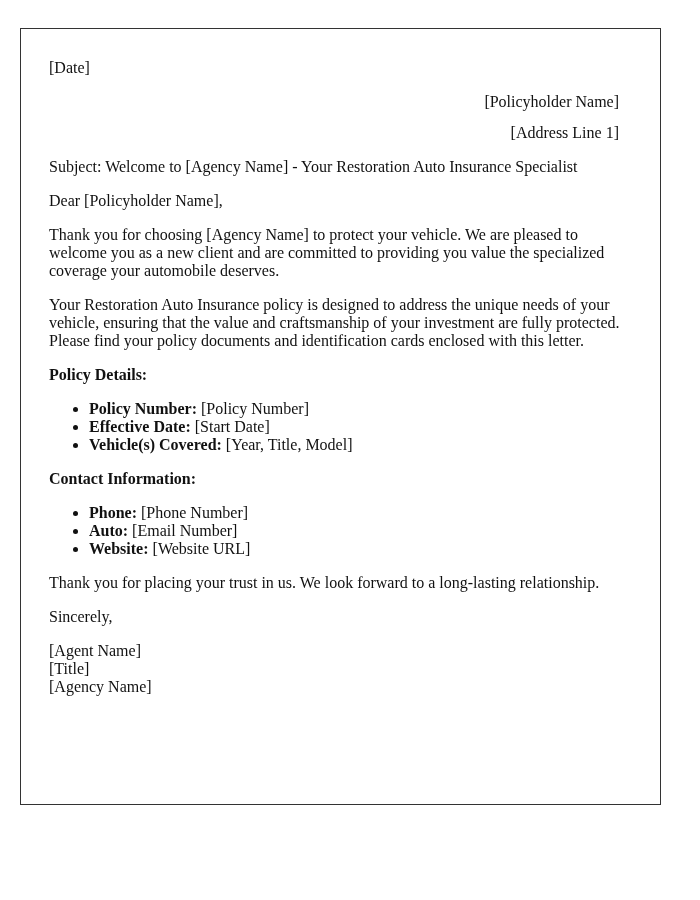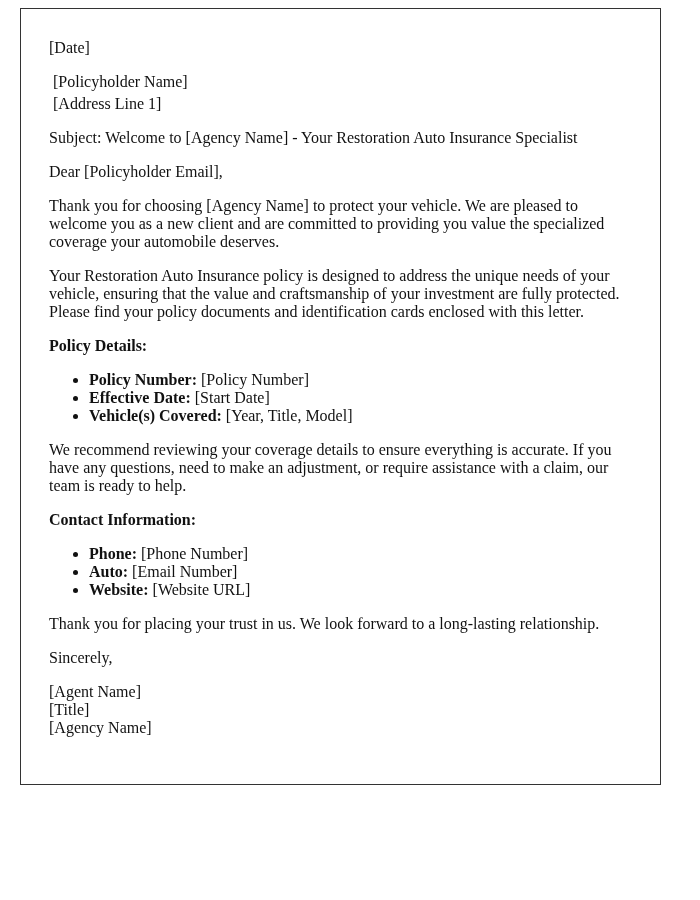--- a/index.html
+++ b/index.html
@@ -12,34 +12,34 @@
       height: 900px;
       position: relative;
       font-family: "Liberation Serif", "DejaVu Serif", serif;
       font-size: 16px;
       line-height: 18px;
       color: #111111;
     }
     .letter {
       position: absolute;
       left: 20px;
-      top: 8px;
+      top: 28px;
       width: 639px;
       height: 775px;
       border: 1px solid #333333;
       box-sizing: content-box;
       padding: 0;
     }
     .inner {
       padding: 30px 28px 0 28px;
     }
     p {
       margin: 0 0 16px 0;
     }
-    .addr p { margin: 4px; }
+    .addr p { margin: 13px; text-align: right; }
     .addr { margin-bottom: 16px; }
     .sig p { margin: 0; }
     .heading {
       font-weight: bold;
       margin: 0 0 16px 0;
     }
     ul {
       margin: 8px 0 16px 0;
       padding-left: 40px;
       list-style: disc;
@@ -57,35 +57,34 @@
 
     <p>[Date]</p>
 
     <div class="addr">
       <p>[Policyholder Name]</p>
       <p>[Address Line 1]</p>
     </div>
 
     <p>Subject: Welcome to [Agency Name] - Your Restoration Auto Insurance Specialist</p>
 
-    <p>Dear [Policyholder Email],</p>
+    <p>Dear [Policyholder Name],</p>
 
     <p>Thank you for choosing [Agency Name] to protect your vehicle. We are pleased to welcome you as a new client and are committed to providing you value the specialized coverage your automobile deserves.</p>
 
     <p>Your Restoration Auto Insurance policy is designed to address the unique needs of your vehicle, ensuring that the value and craftsmanship of your investment are fully protected. Please find your policy documents and identification cards enclosed with this letter.</p>
 
     <p class="heading">Policy Details:</p>
 
     <ul>
       <li><b>Policy Number:</b><span> [Policy Number]</span></li>
       <li><b>Effective Date:</b><span> [Start Date]</span></li>
       <li><b>Vehicle(s) Covered:</b><span> [Year, Title, Model]</span></li>
     </ul>
 
-    <p>We recommend reviewing your coverage details to ensure everything is accurate. If you have any questions, need to make an adjustment, or require assistance with a claim, our team is ready to help.</p>
 
     <p class="heading">Contact Information:</p>
 
     <ul>
       <li><b>Phone:</b><span> [Phone Number]</span></li>
       <li><b>Auto:</b><span> [Email Number]</span></li>
       <li><b>Website:</b><span> [Website URL]</span></li>
     </ul>
 
     <p>Thank you for placing your trust in us. We look forward to a long-lasting relationship.</p>

